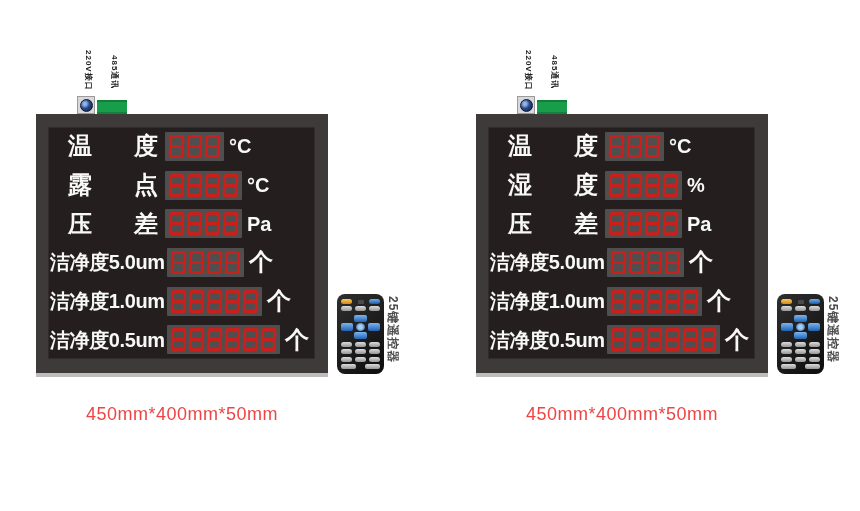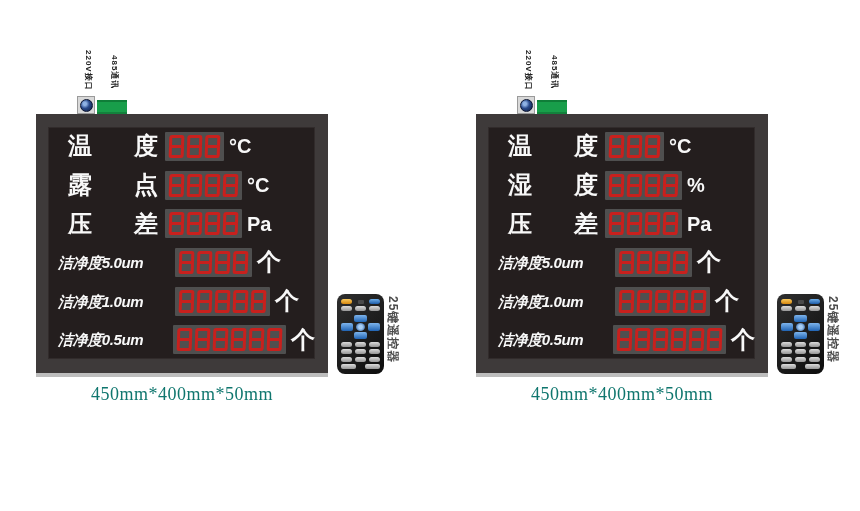--- a/index.html
+++ b/index.html
@@ -41,21 +41,21 @@
     background:#241e1e;display:flex;flex-direction:column;
     box-shadow:inset 0 0 0 1px #312b2b;
   }
   .row{flex:1;display:flex;align-items:center;}
   .row-label{color:#f8f8f8;font-weight:700;line-height:1;}
   .row-label.two{
     margin-left:20px;width:97px;display:flex;justify-content:space-between;
     font-size:24px;box-sizing:border-box;padding-right:7px;
   }
   .row-label.long{
-    margin-left:10px;width:117px;font-size:15px;letter-spacing:-0.4px;white-space:nowrap;font-style:italic;
+    margin-left:2px;width:117px;font-size:20px;letter-spacing:-0.4px;white-space:nowrap;
   }
   .led{
     background:#4f4f4f;border-radius:1px;padding:3px 4px;height:29px;
     display:flex;gap:3px;align-items:center;box-sizing:border-box;flex:0 0 auto;
   }
   .d{position:relative;width:15px;height:23px;flex:0 0 auto;transform:skewX(-2deg);}
   .d::before,.d::after{
     content:"";position:absolute;left:0;width:15px;height:13px;box-sizing:border-box;
     border:3.2px solid #c8201d;border-radius:2.5px;
   }
@@ -85,22 +85,22 @@
   .dp.right{right:0;top:8px;width:12px;height:8px;}
   .dp.center{left:15px;top:8px;width:9px;height:8px;border-radius:50%;
     background:radial-gradient(circle,#a6cdf4 0 30%,#1b4f95);}
   .remote-label{
     position:absolute;left:399px;top:296px;font-size:12px;line-height:13px;color:#4b4b4b;
     font-weight:700;transform:rotate(90deg);transform-origin:0 0;white-space:nowrap;letter-spacing:1px;
   }
 
   
   .dims{
-    position:absolute;left:36px;top:384px;width:292px;text-align:center;
-    font-size:18px;color:#0f766e;letter-spacing:0.5px;font-family:Liberation Serif, serif;
+    position:absolute;left:36px;top:404px;width:292px;text-align:center;
+    font-size:18px;color:#ef4444;letter-spacing:0.5px;
   }
 </style>
 </head>
 <body>
 
 <div id="devices">
     <div class="device" style="left: 0px;">
     <div class="conn-label" style="left:93px;top:50px;">220V接口</div>
     <div class="conn-label" style="left:119px;top:55px;">485通讯</div>
 

